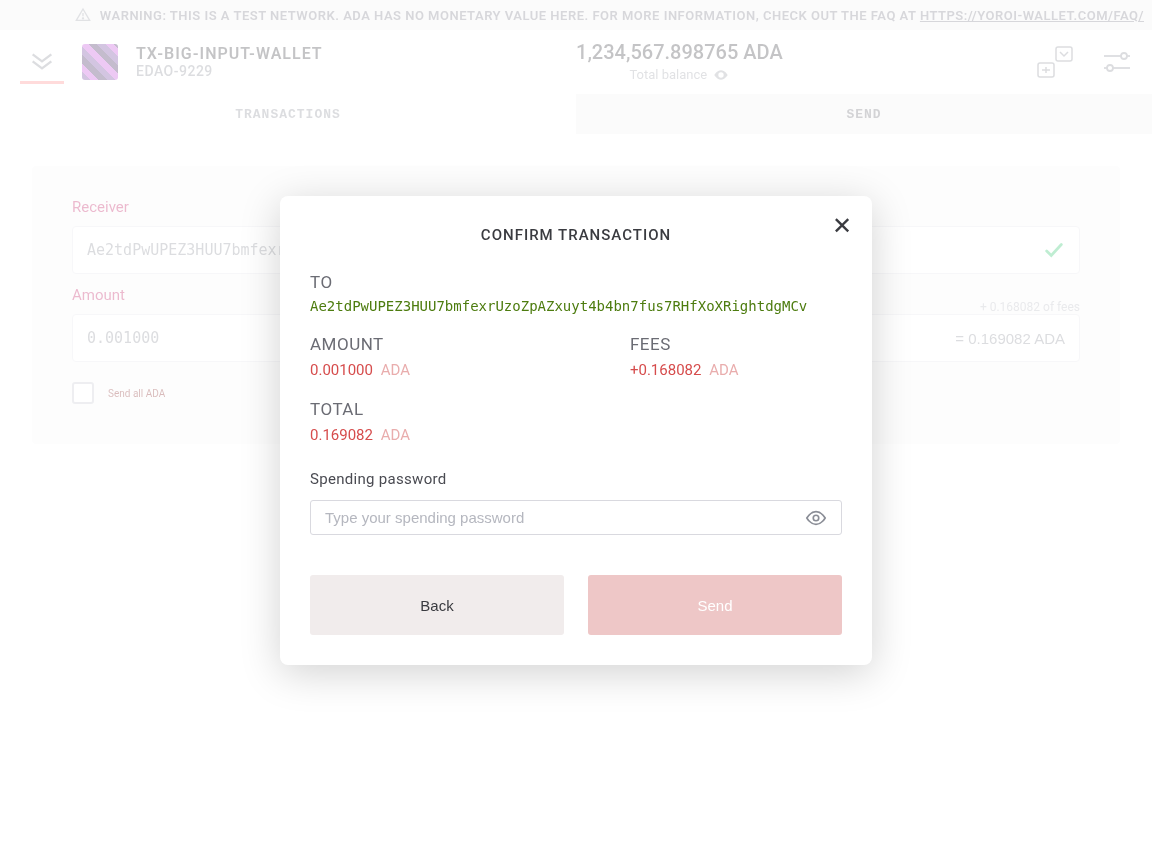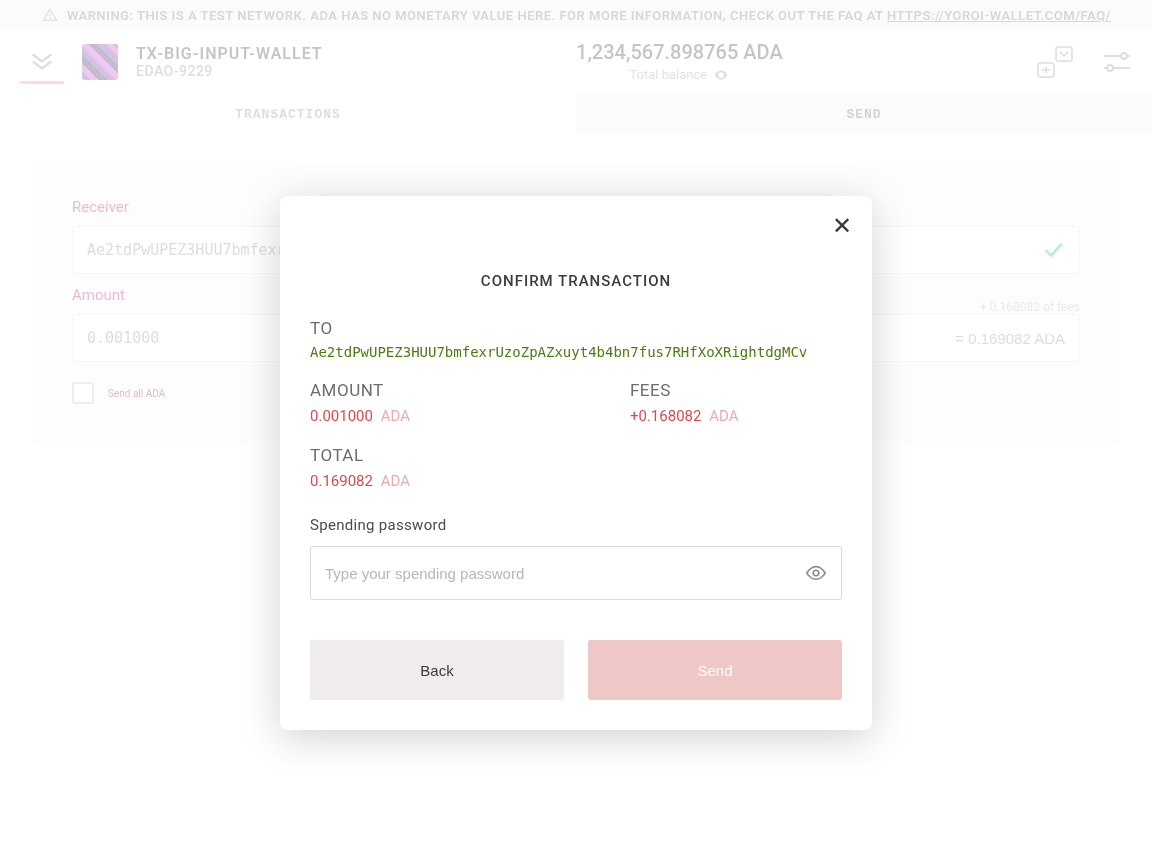--- a/index.html
+++ b/index.html
@@ -16,21 +16,21 @@
   
   .warning-banner {
     background: #f0f0f2;
     color: #7a7a85;
     font-size: 13px;
     font-weight: 600;
     letter-spacing: 0.5px;
     padding: 6px 8px;
     display: flex;
     align-items: center;
-    justify-content: center;
+    justify-content: flex-end;
     gap: 8px;
   }
   .warning-banner a { color: #7a7a85; text-decoration: underline; }
   .warn-tri {
     width: 18px; height: 18px;
     display: inline-flex; align-items: center; justify-content: center;
   }
 
   
   .header {
@@ -143,21 +143,20 @@
     padding: 30px;
     position: relative;
   }
   .modal-title {
     text-align: center;
     font-size: 15px;
     font-weight: 500;
     letter-spacing: 1px;
     color: #3a3b40;
     margin-bottom: 28px;
-    margin-top: 46px;
   }
   .modal-close {
     position: absolute;
     top: 18px; right: 20px;
     font-size: 24px;
     color: #3a3b40;
     cursor: pointer;
     line-height: 1;
   }
 
@@ -176,21 +175,21 @@
   }
   .modal .row2 { display: flex; gap: 60px; margin-top: 20px; }
   .modal .row2 > div { flex: 0 0 auto; }
   .val-num { font-size: 15px; color: #d64c4c; }
   .val-unit { font-size: 15px; color: #e9adad; margin-left: 2px; }
 
   .pw-label { font-size: 15px; color: #4a4b52; margin-top: 26px; margin-bottom: 12px; letter-spacing: 0.3px;}
   .pw-box {
     border: 1px solid #d9d9df;
     border-radius: 3px;
-    height: 54px;
+    height: 35px;
     display: flex; align-items: center;
     padding: 0 14px;
     position: relative;
   }
   .pw-box input {
     border: none; outline: none;
     font-size: 15px;
     width: 100%;
     color: #3a3b40;
     background: transparent;

